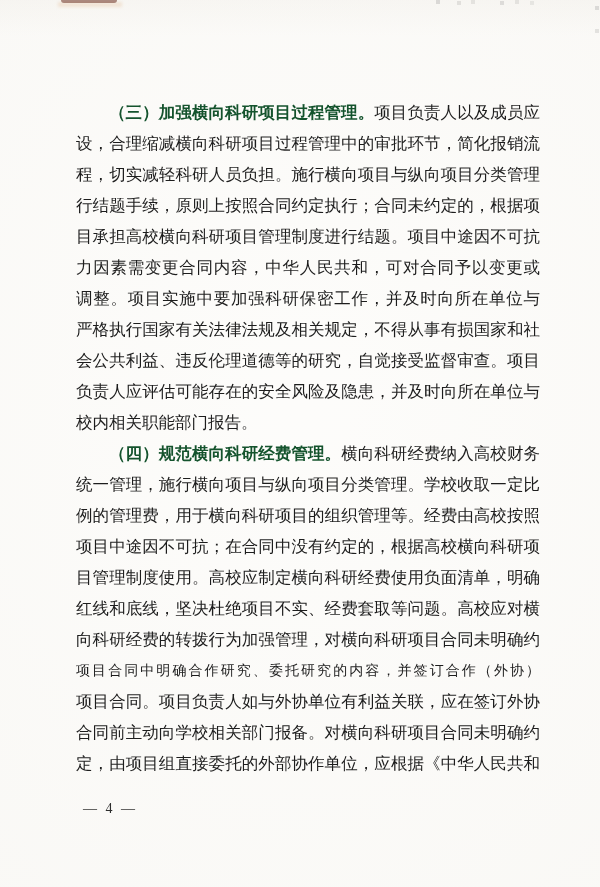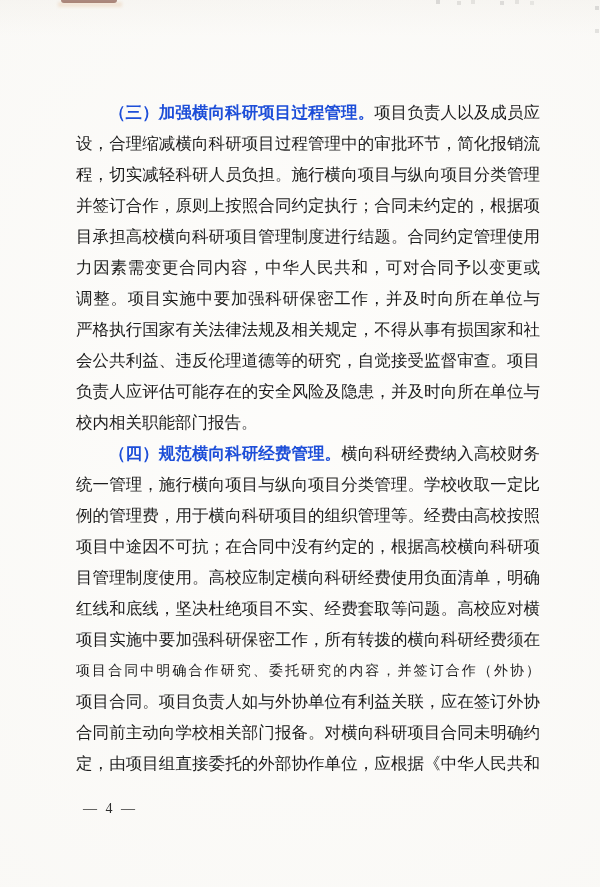--- a/index.html
+++ b/index.html
@@ -84,21 +84,21 @@
     text-align: center;
     text-align-last: left;
   }
   .line.tight {
     font-size: 14px;
     letter-spacing: -0.1px;
   }
   .seg { font-weight: normal; }
   .seg.bold {
     font-weight: bold;
-    color: #1d4ed8;
+    color: #14532d;
   }
 
   .page-number {
     position: absolute;
     left: 83px;
     top: 800px;
     font-size: 14px;
     line-height: 18px;
     color: #2d2d2d;
     letter-spacing: 1px;
@@ -114,37 +114,37 @@
   <div class="smudge-halo"></div>
   <div class="smudge" style="background: rgba(110, 50, 35, 0.55);"></div>
   <div class="specks"></div>
 </div>
 
 <div class="doc" style="color: rgb(29, 29, 29);">
     <div class="paragraph">
       <div class="line indent"><span class="seg bold">（三）加强横向科研项目过程管理。</span><span class="seg">项目负责人以及成员应</span></div>
       <div class="line"><span class="seg">设，合理缩减横向科研项目过程管理中的审批环节，简化报销流</span></div>
       <div class="line"><span class="seg">程，切实减轻科研人员负担。施行横向项目与纵向项目分类管理</span></div>
-      <div class="line"><span class="seg">并签订合作，原则上按照合同约定执行；合同未约定的，根据项</span></div>
-      <div class="line"><span class="seg">目承担高校横向科研项目管理制度进行结题。合同约定管理使用</span></div>
+      <div class="line"><span class="seg">行结题手续，原则上按照合同约定执行；合同未约定的，根据项</span></div>
+      <div class="line"><span class="seg">目承担高校横向科研项目管理制度进行结题。项目中途因不可抗</span></div>
       <div class="line"><span class="seg">力因素需变更合同内容，中华人民共和，可对合同予以变更或</span></div>
       <div class="line"><span class="seg">调整。项目实施中要加强科研保密工作，并及时向所在单位与</span></div>
       <div class="line"><span class="seg">严格执行国家有关法律法规及相关规定，不得从事有损国家和社</span></div>
       <div class="line"><span class="seg">会公共利益、违反伦理道德等的研究，自觉接受监督审查。项目</span></div>
       <div class="line"><span class="seg">负责人应评估可能存在的安全风险及隐患，并及时向所在单位与</span></div>
       <div class="line end"><span class="seg">校内相关职能部门报告。</span></div>
     </div>
     <div class="paragraph">
       <div class="line indent"><span class="seg bold">（四）规范横向科研经费管理。</span><span class="seg">横向科研经费纳入高校财务</span></div>
       <div class="line"><span class="seg">统一管理，施行横向项目与纵向项目分类管理。学校收取一定比</span></div>
       <div class="line"><span class="seg">例的管理费，用于横向科研项目的组织管理等。经费由高校按照</span></div>
       <div class="line"><span class="seg">项目中途因不可抗；在合同中没有约定的，根据高校横向科研项</span></div>
       <div class="line"><span class="seg">目管理制度使用。高校应制定横向科研经费使用负面清单，明确</span></div>
       <div class="line"><span class="seg">红线和底线，坚决杜绝项目不实、经费套取等问题。高校应对横</span></div>
-      <div class="line"><span class="seg">项目实施中要加强科研保密工作，所有转拨的横向科研经费须在</span></div>
+      <div class="line"><span class="seg">向科研经费的转拨行为加强管理，对横向科研项目合同未明确约</span></div>
       <div class="line tight"><span class="seg">项目合同中明确合作研究、委托研究的内容，并签订合作（外协）</span></div>
       <div class="line"><span class="seg">项目合同。项目负责人如与外协单位有利益关联，应在签订外协</span></div>
       <div class="line"><span class="seg">合同前主动向学校相关部门报备。对横向科研项目合同未明确约</span></div>
       <div class="line"><span class="seg">定，由项目组直接委托的外部协作单位，应根据《中华人民共和</span></div>
     </div>
   </div>
 
 <div class="page-number">— 4 —</div>
 
 </body></html>

